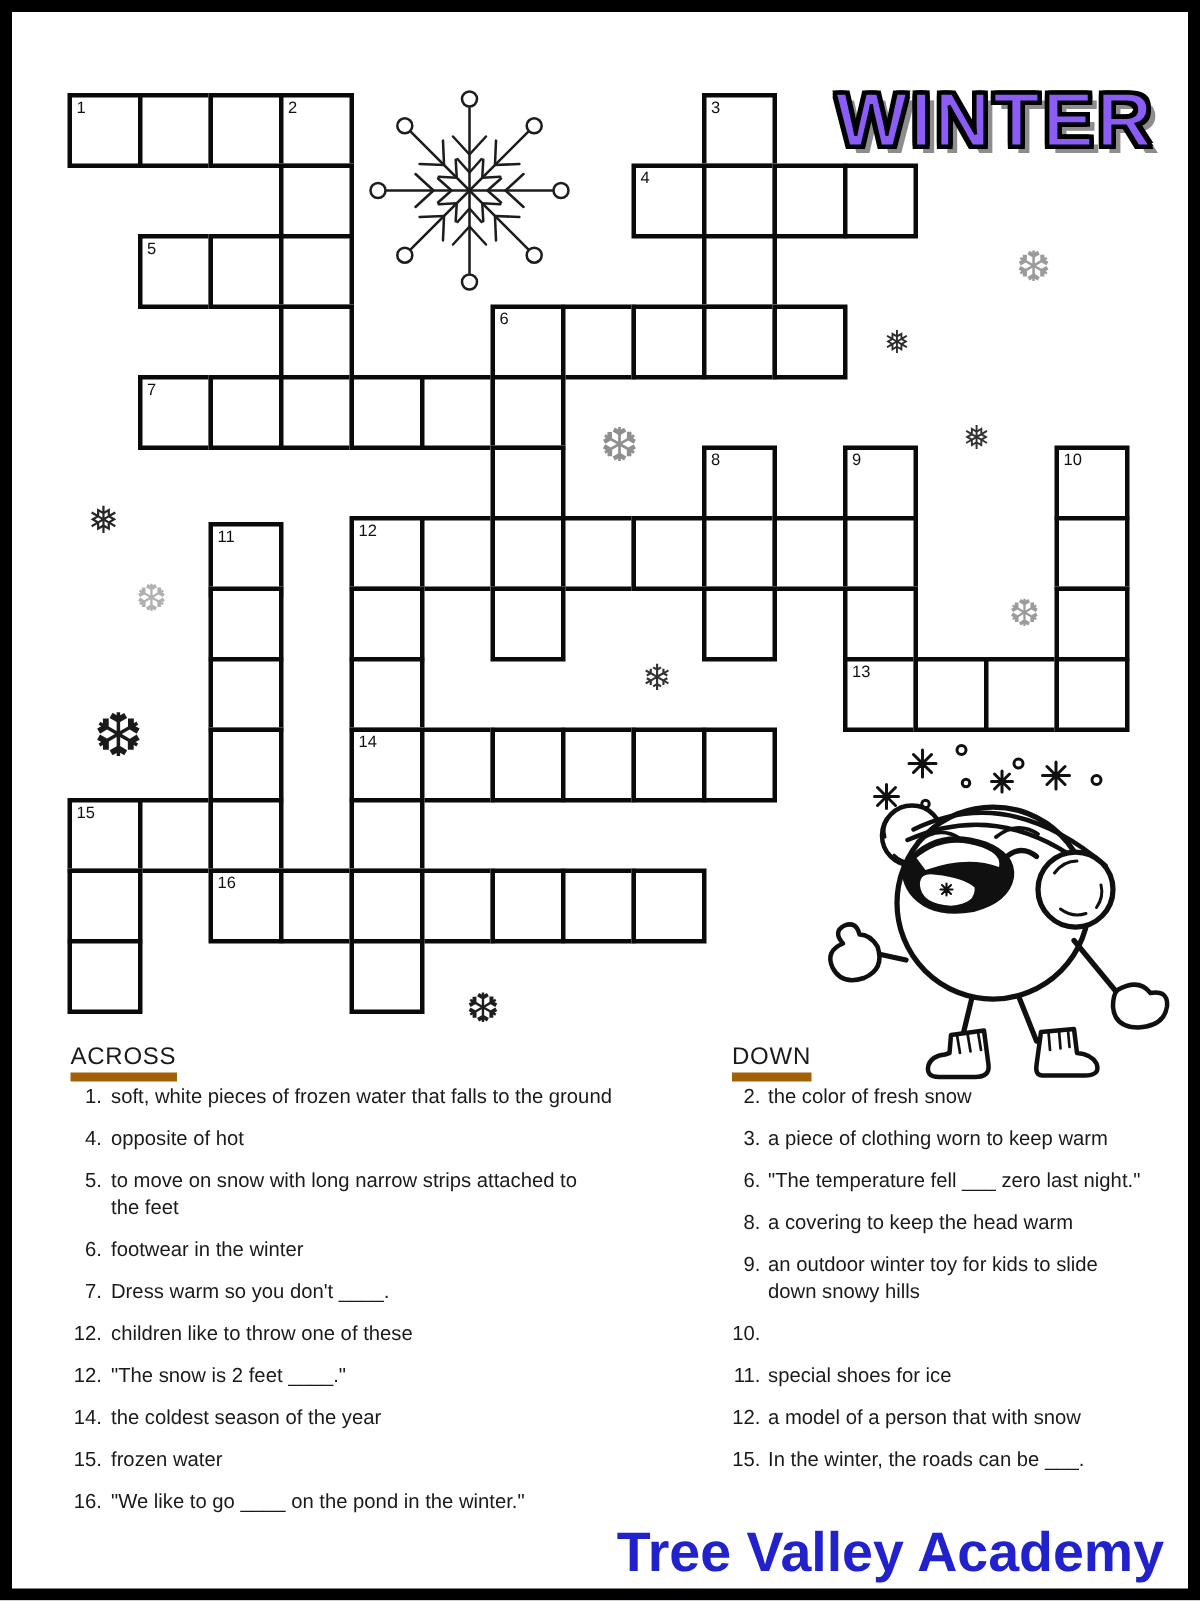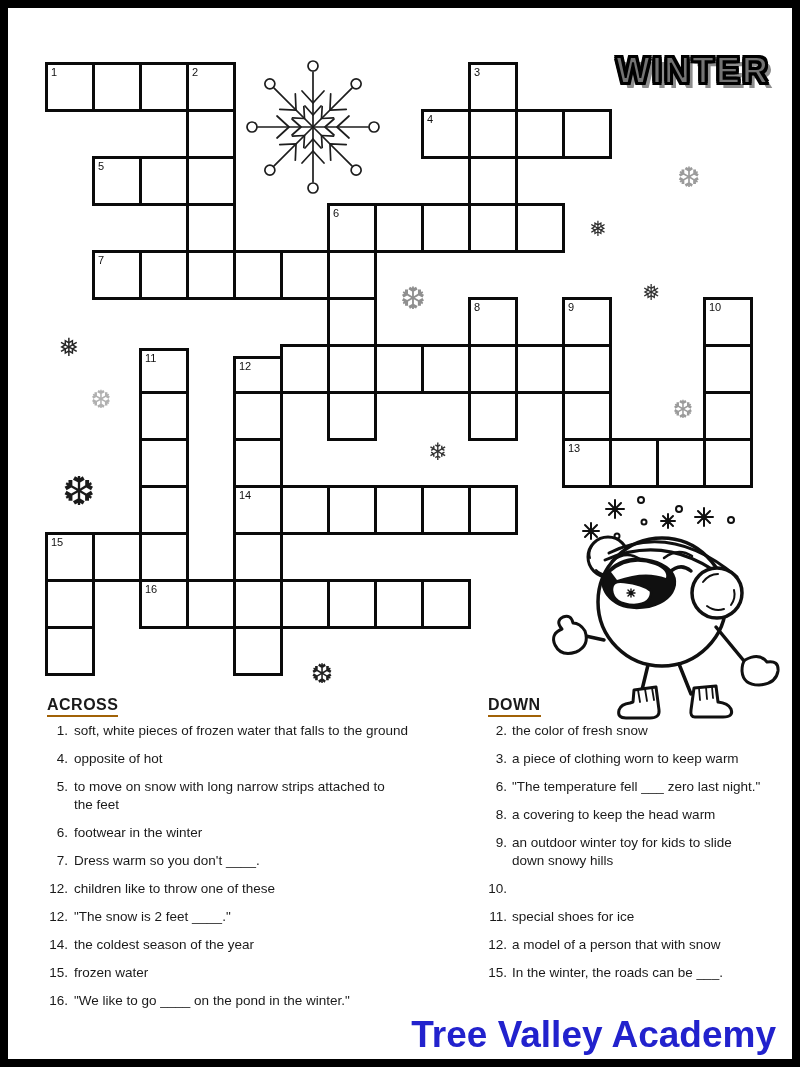--- a/index.html
+++ b/index.html
@@ -4,26 +4,26 @@
 <style>
   html,body{margin:0;padding:0;background:#e8e8e8;}
   #worksheet{position:relative;width:800px;height:1067px;background:#fff;overflow:hidden;
              font-family:"Liberation Sans",sans-serif;color:#1a1a1a;}
   #frame{position:absolute;inset:0;border:8px solid #000;pointer-events:none;z-index:50;}
   
   #grid{position:absolute;left:45px;top:62px;width:708px;height:614px;}
   .cell{position:absolute;width:50px;height:50px;box-sizing:border-box;border:3px solid #0a0a0a;background:#fff;}
   .cellnum{position:absolute;top:1px;left:3px;font-size:11px;line-height:12px;color:#111;}
   
-  #title{position:absolute;top:50px;right:30px;font-size:36px;font-weight:bold;letter-spacing:2px;
-         color:#737373;-webkit-text-stroke:2px #000;
+  #title{position:absolute;top:50px;right:30px;font-size:51px;font-weight:bold;letter-spacing:2px;
+         color:#8b5cf6;-webkit-text-stroke:2px #000;
          text-shadow:2px 0 #000,-2px 0 #000,0 2px #000,0 -2px #000,2px 2px #000,-2px -2px #000,
                      2px -2px #000,-2px 2px #000,5px 5px 0 #8d8d8d;}
   
-  .header{position:absolute;font-size:16px;font-weight:bold;border-bottom:2px solid #a16207;
+  .header{position:absolute;font-size:16px;font-weight:normal;border-bottom:6px solid #a16207;
           padding-bottom:1px;letter-spacing:.5px;}
   #across-header{left:47px;top:696px;}
   #down-header{left:488px;top:696px;}
   .cluelist{position:absolute;top:722px;}
   #across-clues{left:45px;width:412px;}
   #down-clues{left:485px;width:298px;}
   .clue{display:flex;margin-bottom:10px;font-size:13.5px;line-height:18px;}
   .clue .cnum{flex:none;width:23px;text-align:right;padding-right:6px;}
   #down-clues .clue .cnum{width:22px;padding-right:5px;}
   .clue .ctext{white-space:pre-line;}
@@ -89,21 +89,21 @@
       </div>
       <div class="cell" style="left: 517px; top: 235px;">
         <span class="cellnum">9</span>
       </div>
       <div class="cell" style="left: 658px; top: 235px;">
         <span class="cellnum">10</span>
       </div>
       <div class="cell" style="left: 94px; top: 286px;">
         <span class="cellnum">11</span>
       </div>
-      <div class="cell" style="left: 188px; top: 294px;">
+      <div class="cell" style="left: 188px; top: 282px;">
         <span class="cellnum">12</span>
       </div>
       <div class="cell" style="left: 235px; top: 282px;"></div>
       <div class="cell" style="left: 282px; top: 282px;"></div>
       <div class="cell" style="left: 329px; top: 282px;"></div>
       <div class="cell" style="left: 376px; top: 282px;"></div>
       <div class="cell" style="left: 423px; top: 282px;"></div>
       <div class="cell" style="left: 470px; top: 282px;"></div>
       <div class="cell" style="left: 517px; top: 282px;"></div>
       <div class="cell" style="left: 658px; top: 282px;"></div>

